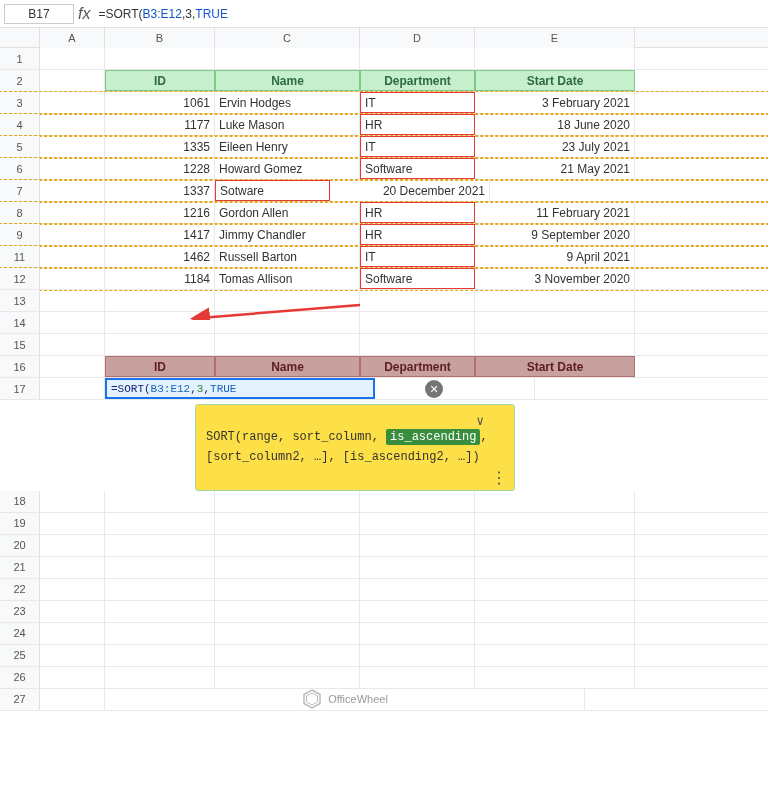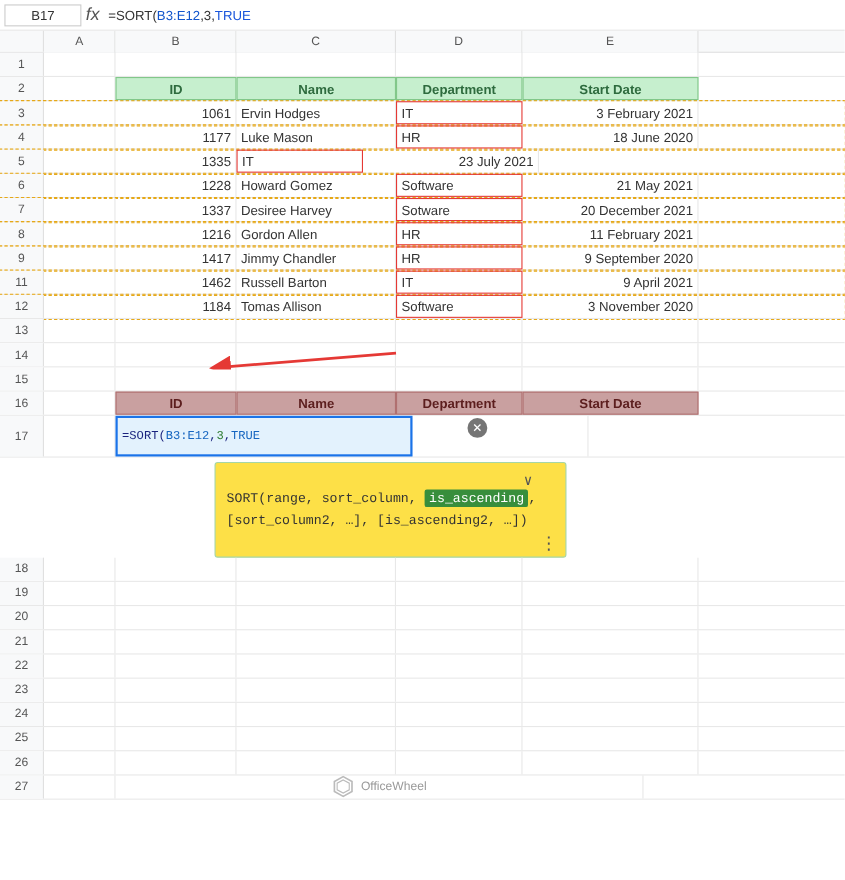--- a/index.html
+++ b/index.html
@@ -252,38 +252,38 @@
       <div class="cell col-b cell-id">1177</div>
       <div class="cell col-c">Luke Mason</div>
       <div class="cell col-d red-border-cell">HR</div>
       <div class="cell col-e cell-date">18 June 2020</div>
     </div>
 
     <div class="grid-row dashed-outline">
       <div class="row-num">5</div>
       <div class="cell col-a"></div>
       <div class="cell col-b cell-id">1335</div>
+      <div class="cell col-c">Eileen Henry</div>
       <div class="cell col-d red-border-cell">IT</div>
       <div class="cell col-e cell-date">23 July 2021</div>
     </div>
 
     <div class="grid-row dashed-outline">
       <div class="row-num">6</div>
       <div class="cell col-a"></div>
       <div class="cell col-b cell-id">1228</div>
       <div class="cell col-c">Howard Gomez</div>
       <div class="cell col-d red-border-cell">Software</div>
       <div class="cell col-e cell-date">21 May 2021</div>
     </div>
 
     <div class="grid-row dashed-outline">
       <div class="row-num">7</div>
       <div class="cell col-a"></div>
       <div class="cell col-b cell-id">1337</div>
-      <div class="cell col-c">Desiree Harvey</div>
       <div class="cell col-d red-border-cell">Sotware</div>
       <div class="cell col-e cell-date">20 December 2021</div>
     </div>
 
     <div class="grid-row dashed-outline">
       <div class="row-num">8</div>
       <div class="cell col-a"></div>
       <div class="cell col-b cell-id">1216</div>
       <div class="cell col-c">Gordon Allen</div>
       <div class="cell col-d red-border-cell">HR</div>
@@ -347,21 +347,21 @@
 
     <div class="grid-row">
       <div class="row-num">16</div>
       <div class="cell col-a"></div>
       <div class="cell col-b header-cell-red">ID</div>
       <div class="cell col-c header-cell-red">Name</div>
       <div class="cell col-d header-cell-red">Department</div>
       <div class="cell col-e header-cell-red">Start Date</div>
     </div>
 
-    <div class="grid-row" style="height: 38px; position: relative;">
+    <div class="grid-row" style="height: 22px; position: relative;">
       <div class="row-num">17</div>
       <div class="cell col-a"></div>
       <div class="cell col-b formula-cell-active" style="width: 270px; border: 2px solid #1a73e8; z-index: 2;">
         <span>=SORT(<span class="formula-ref">B3:E12</span>,<span class="formula-num">3</span>,<span class="formula-bool">TRUE</span></span>
       </div>
 
       <div style="position: absolute; left: 425px; top: 2px; z-index: 10;">
         <div style="width: 18px; height: 18px; border-radius: 50%; background: #757575; color: #fff; font-size: 11px; display: flex; align-items: center; justify-content: center; cursor: pointer;">✕</div>
       </div>
       <div class="cell col-e" style="width: 160px;"></div>

